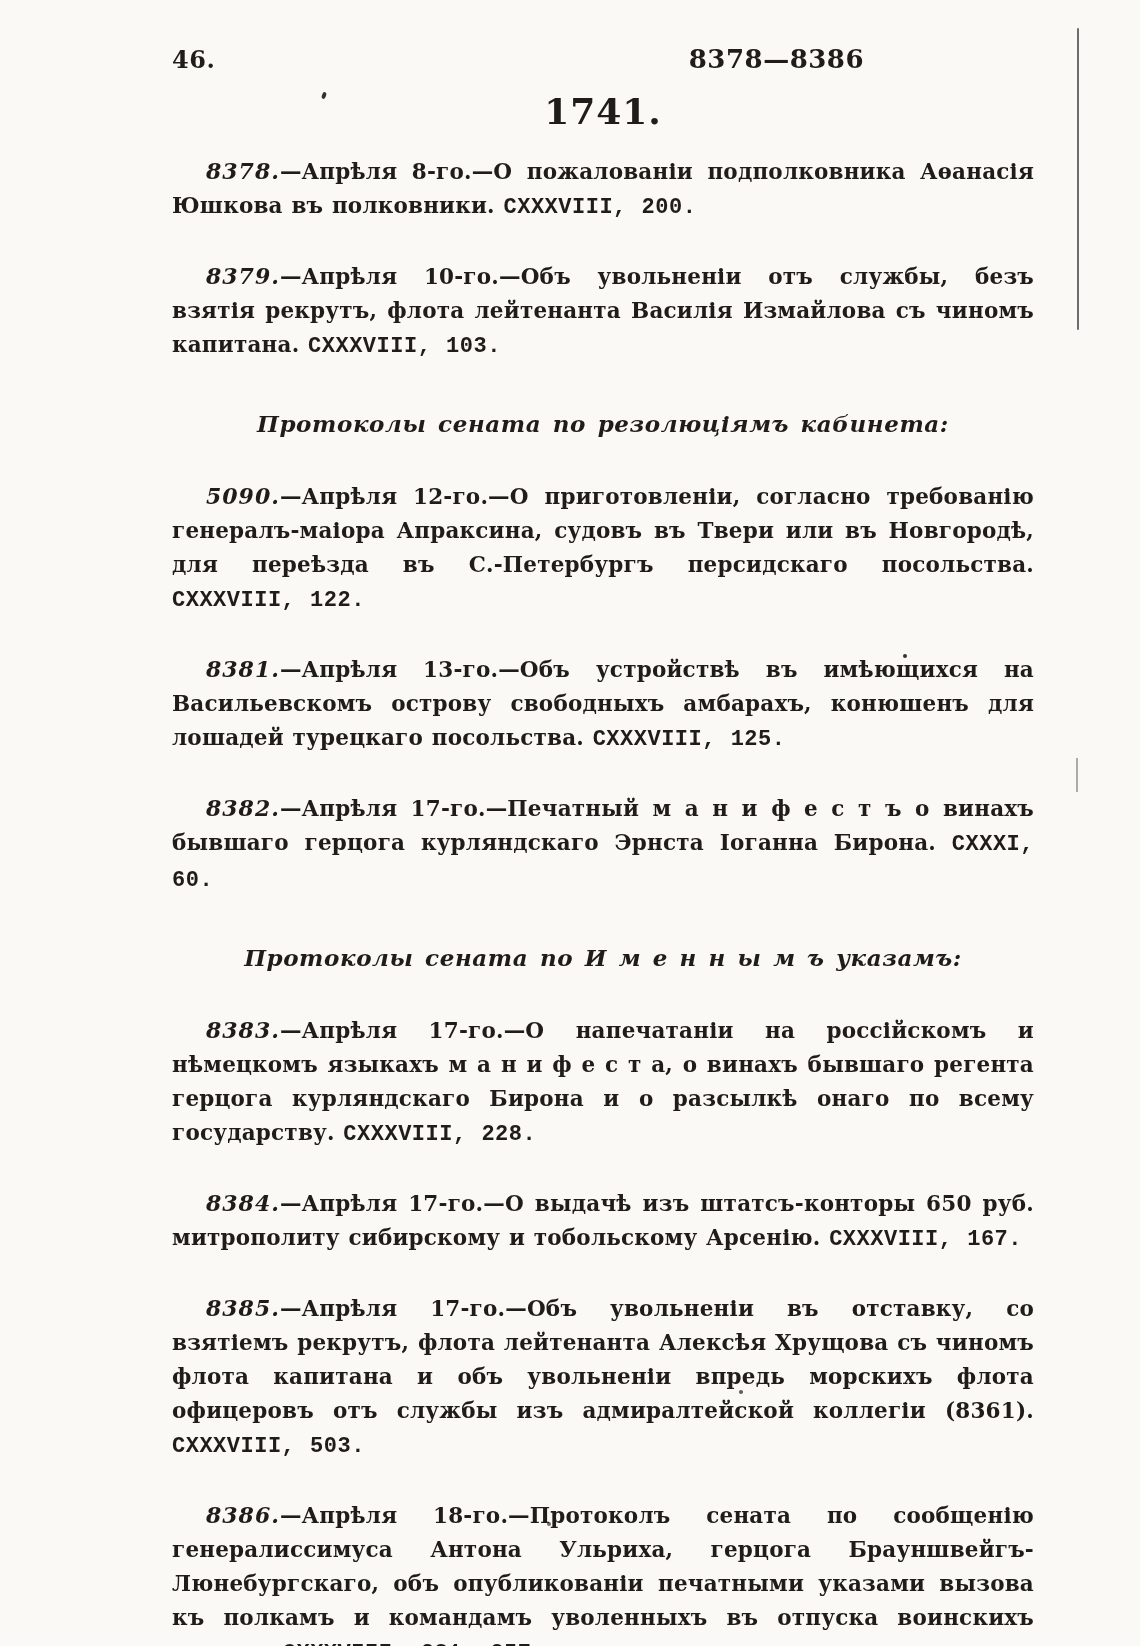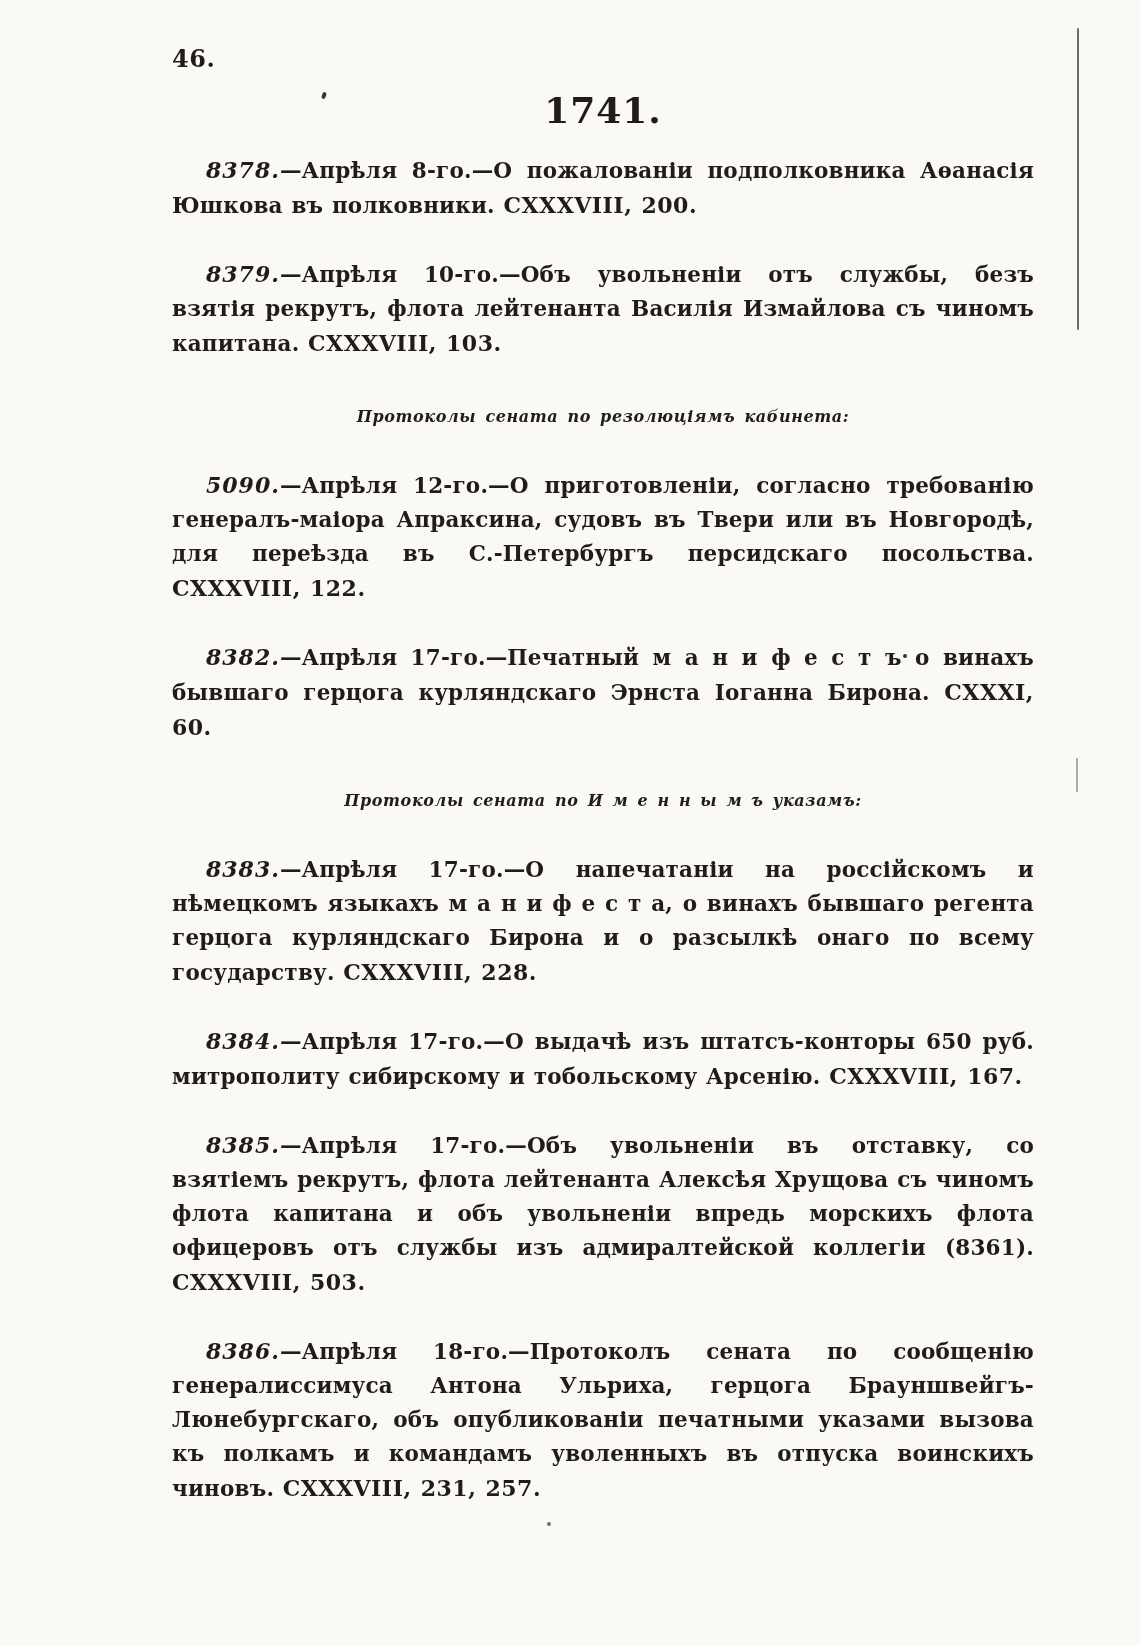--- a/index.html
+++ b/index.html
@@ -68,24 +68,25 @@
     word-spacing: 1px;
   }
   p.entry .num {
     font-size: 22px;
     letter-spacing: 1px;
     font-style: italic;
   }
   p.entry .ref {
     font-size: 22px;
     letter-spacing: 0.5px;
+    font-family: Liberation Mono, monospace;
   }
   h3.section {
     text-align: center;
-    font-size: 16px;
+    font-size: 23px;
     font-weight: 700;
     font-style: italic;
     letter-spacing: 0.6px;
     word-spacing: 3px;
     margin: 46px 0 42px 0;
     text-indent: 0;
   }
   
   .artifact { position: absolute; background: #4a4a4a; }
   .artifact-line {
@@ -111,32 +112,34 @@
   <div class="artifact-line-2 artifact"></div>
   <div class="speck speck-1"></div>
   <div class="speck speck-2"></div>
   <div class="speck speck-3"></div>
   <div class="speck speck-4"></div>
 
   <div class="text-block">
 
     <header class="running-head">
       <span class="pageno">46.</span>
+      <span class="range">8378—8386</span>
     </header>
 
     <div class="year">1741.</div>
 
     <p class="entry"><span class="num">8378.</span><span class="date">—Апрѣля 8-го.—</span><span class="body">О пожалованіи подполковника Аѳанасія Юшкова въ полковники.</span> <span class="ref">CXXXVIII, 200.</span></p>
 
     <p class="entry"><span class="num">8379.</span><span class="date">—Апрѣля 10-го.—</span><span class="body">Объ увольненіи отъ службы, безъ взятія рекрутъ, флота лейтенанта Василія Измайлова съ чиномъ капитана.</span> <span class="ref">CXXXVIII, 103.</span></p>
 
     <h3 class="section">Протоколы сената по резолюціямъ кабинета:</h3>
 
     <p class="entry"><span class="num">5090.</span><span class="date">—Апрѣля 12-го.—</span><span class="body">О приготовленіи, согласно требованію генералъ-маіора Апраксина, судовъ въ Твери или въ Новгородѣ, для переѣзда въ С.-Петербургъ персидскаго посольства.</span> <span class="ref">CXXXVIII, 122.</span></p>
 
+    <p class="entry"><span class="num">8381.</span><span class="date">—Апрѣля 13-го.—</span><span class="body">Объ устройствѣ въ имѣющихся на Васильевскомъ острову свободныхъ амбарахъ, конюшенъ для лошадей турецкаго посольства.</span> <span class="ref">CXXXVIII, 125.</span></p>
 
     <p class="entry"><span class="num">8382.</span><span class="date">—Апрѣля 17-го.—</span><span class="body">Печатный м а н и ф е с т ъ о винахъ бывшаго герцога курляндскаго Эрнста Іоганна Бирона.</span> <span class="ref">CXXXI, 60.</span></p>
 
     <h3 class="section">Протоколы сената по И м е н н ы м ъ указамъ:</h3>
 
     <p class="entry"><span class="num">8383.</span><span class="date">—Апрѣля 17-го.—</span><span class="body">О напечатаніи на россійскомъ и нѣмецкомъ языкахъ м а н и ф е с т а, о винахъ бывшаго регента герцога курляндскаго Бирона и о разсылкѣ онаго по всему государству.</span> <span class="ref">CXXXVIII, 228.</span></p>
 
     <p class="entry"><span class="num">8384.</span><span class="date">—Апрѣля 17-го.—</span><span class="body">О выдачѣ изъ штатсъ-конторы 650 руб. митрополиту сибирскому и тобольскому Арсенію.</span> <span class="ref">CXXXVIII, 167.</span></p>
 
     <p class="entry"><span class="num">8385.</span><span class="date">—Апрѣля 17-го.—</span><span class="body">Объ увольненіи въ отставку, со взятіемъ рекрутъ, флота лейтенанта Алексѣя Хрущова съ чиномъ флота капитана и объ увольненіи впредь морскихъ флота офицеровъ отъ службы изъ адмиралтейской коллегіи (8361).</span> <span class="ref">CXXXVIII, 503.</span></p>

